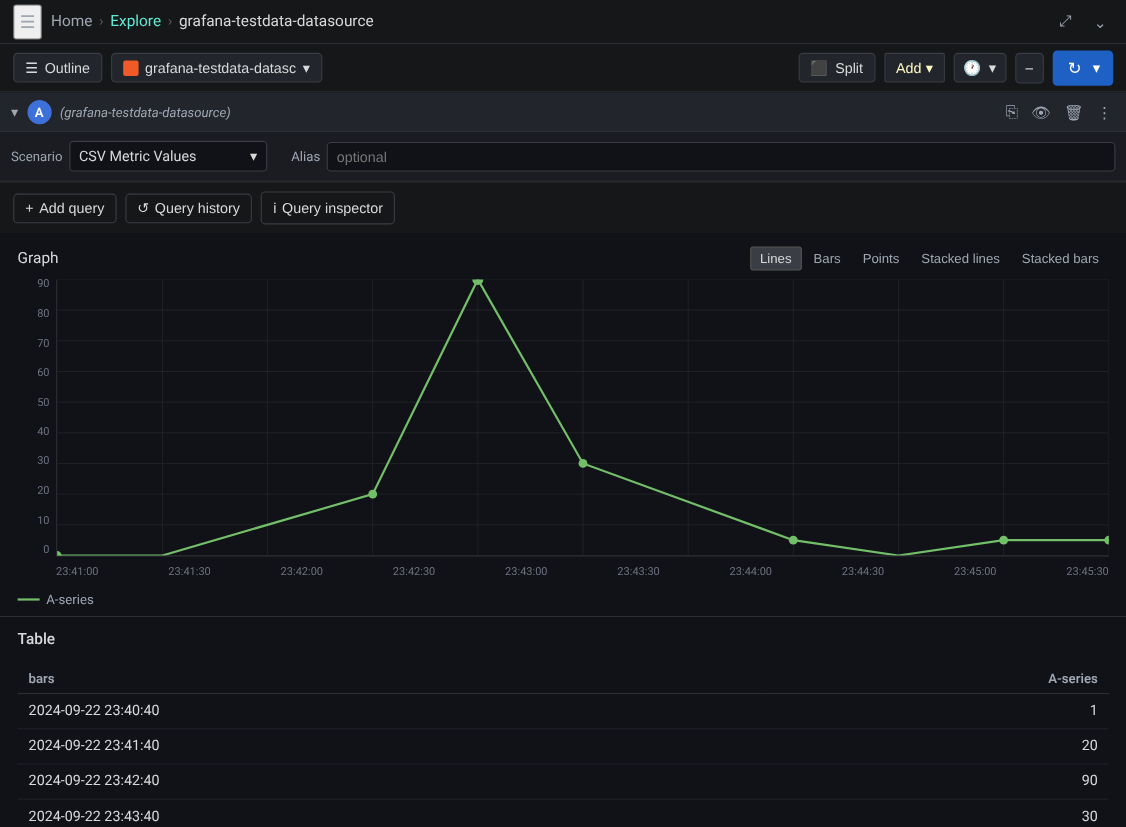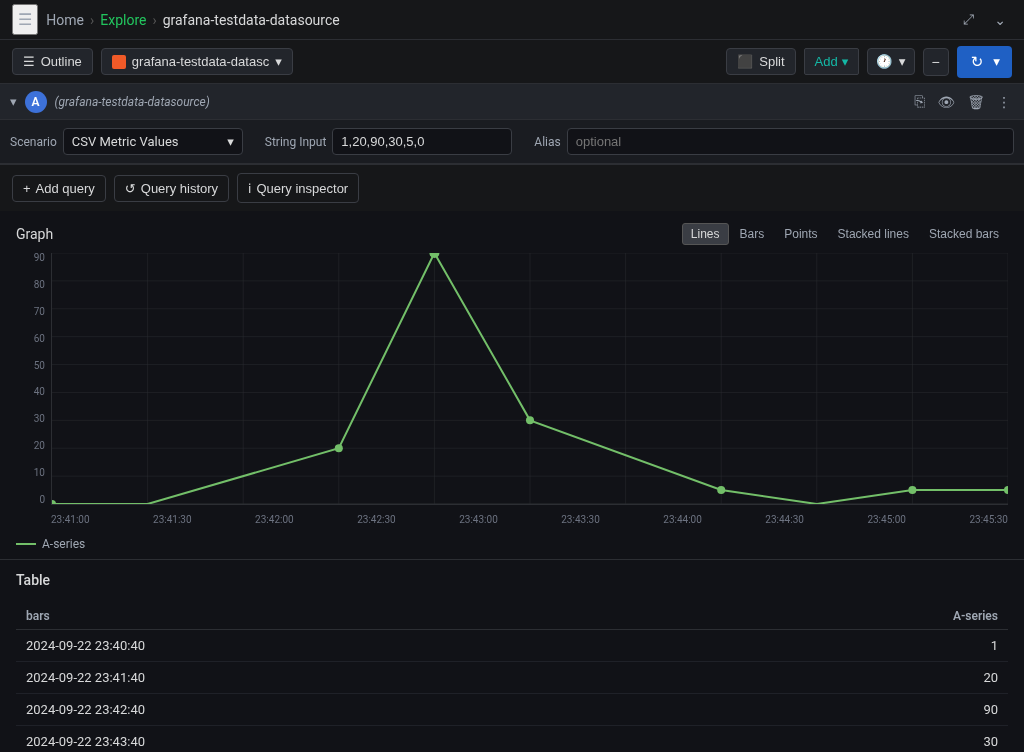--- a/index.html
+++ b/index.html
@@ -112,21 +112,21 @@
       cursor: pointer;
       font-size: 13px;
     }
     .add-btn {
       display: flex;
       align-items: center;
       gap: 4px;
       background: #22252b;
       border: 1px solid #3a3d44;
       border-radius: 2px;
-      color: #14b8a6;
+      color: #fef9c3;
       padding: 5px 10px;
       cursor: pointer;
       font-size: 13px;
     }
     .time-btn {
       display: flex;
       align-items: center;
       gap: 6px;
       background: #22252b;
       border: 1px solid #3a3d44;
@@ -412,21 +412,21 @@
     .data-table td:last-child { text-align: right; }
   </style>
 </head>
 <body>
 
 <nav class="top-nav">
   <button class="hamburger-btn">☰</button>
   <div class="breadcrumb">
     <span style="cursor:pointer;color:#9fa7b3;">Home</span>
     <span class="sep">›</span>
-    <span style="cursor:pointer;color:#22c55e;">Explore</span>
+    <span style="cursor:pointer;color:#5eead4;">Explore</span>
     <span class="sep">›</span>
     <span class="current">grafana-testdata-datasource</span>
   </div>
   <div class="nav-right">
     <button class="share-btn">⤢</button>
     <button class="chevron-btn">⌄</button>
   </div>
 </nav>
 
 <div class="toolbar">
@@ -472,24 +472,20 @@
       <button title="More">⋮</button>
     </div>
   </div>
   <div class="query-fields">
     <div class="field-group">
       <span class="field-label">Scenario</span>
       <div class="field-select">
         <span>CSV Metric Values</span>
         <span style="margin-left:auto;">▾</span>
       </div>
-    </div>
-    <div class="field-group">
-      <span class="field-label">String Input</span>
-      <input class="field-input" type="text" value="1,20,90,30,5,0" style="">
     </div>
     <div class="alias-group">
       <span class="field-label">Alias</span>
       <input class="alias-input" type="text" placeholder="optional" style="">
     </div>
   </div>
 </div>
 
 <div class="query-actions">
   <button class="action-btn">

